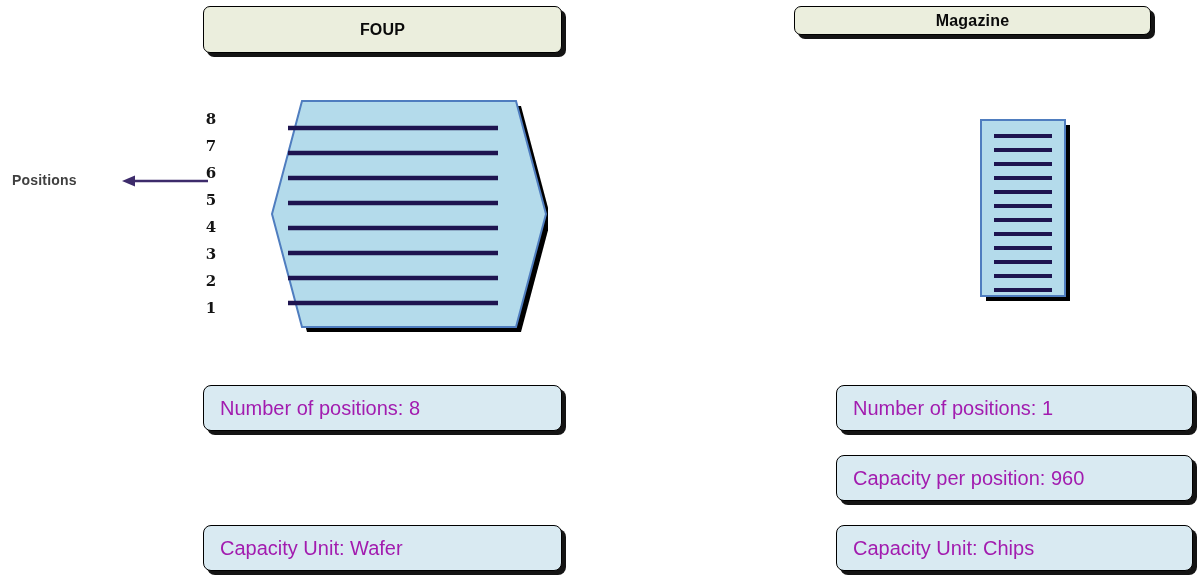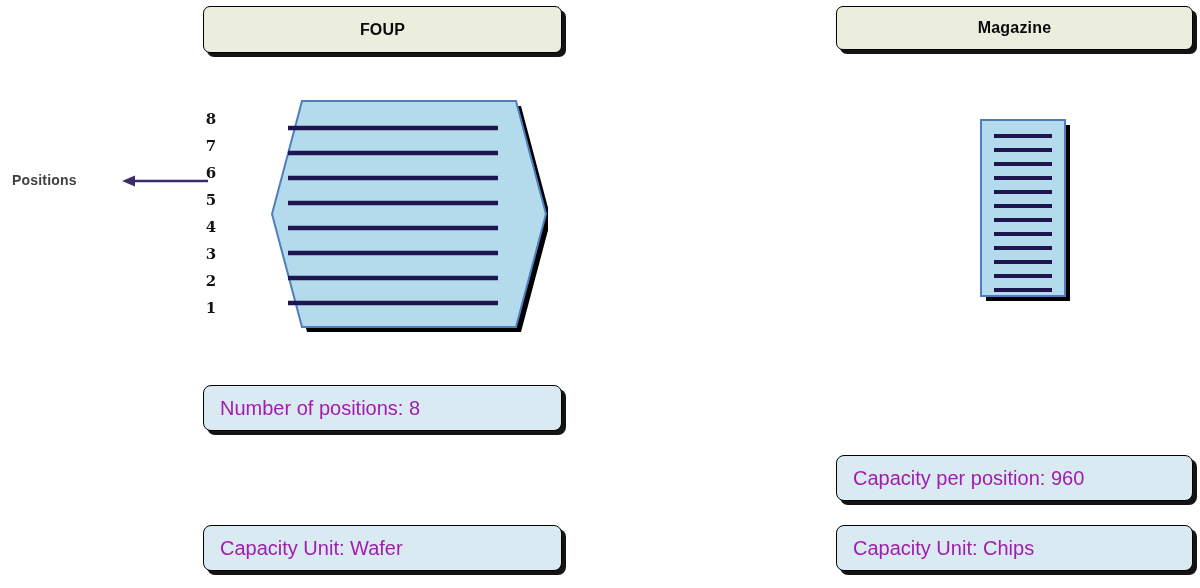--- a/index.html
+++ b/index.html
@@ -32,21 +32,21 @@
     box-shadow: 4px 4px 0 rgba(0,0,0,0.92);
     display: flex;
     align-items: center;
     justify-content: center;
     font-weight: bold;
     font-size: 16px;
     color: #0a0a0a;
     letter-spacing: 0.2px;
   }
   #title-foup     { left: 203px; top: 6px;  width: 359px; height: 47px; }
-  #title-magazine { left: 836px; top: 6px;  width: 357px; height: 44px; }
+  #title-magazine { left: 794px; top: 6px;  width: 357px; height: 29px; }
 
   
   .info-box {
     position: absolute;
     box-sizing: border-box;
     background: #d9eaf2;
     border: 1.8px solid #000000;
     border-radius: 8px;
     box-shadow: 4px 4px 0 rgba(0,0,0,0.92);
     display: flex;
@@ -189,20 +189,23 @@
     </g>
   </svg>
 
   <div class="info-box col-left row-1">
     <span>Number of positions: 8</span>
   </div>
   <div class="info-box col-left row-3">
     <span>Capacity Unit: Wafer</span>
   </div>
 
+  <div class="info-box col-right row-1">
+    <span>Number of positions: 1</span>
+  </div>
   <div class="info-box col-right row-2">
     <span>Capacity per position: 960</span>
   </div>
   <div class="info-box col-right row-3">
     <span>Capacity Unit: Chips</span>
   </div>
 
 </div>
 
 </body></html>

